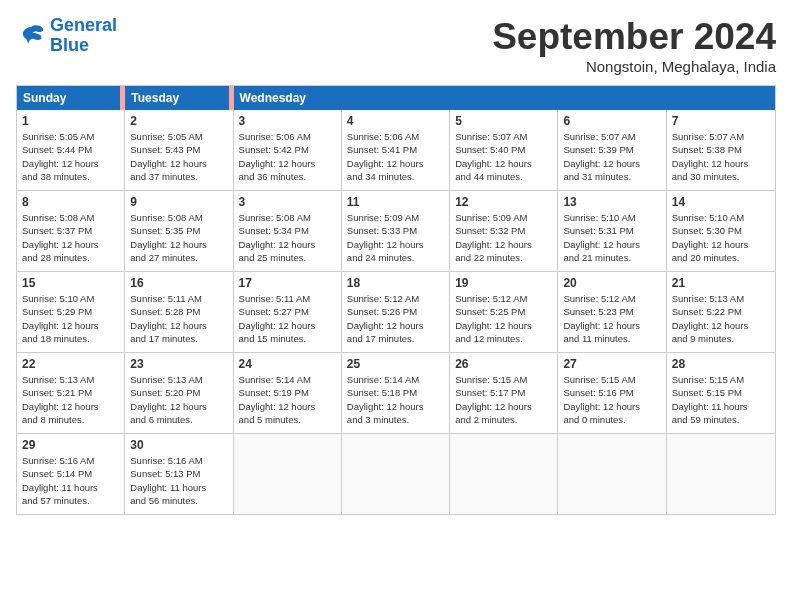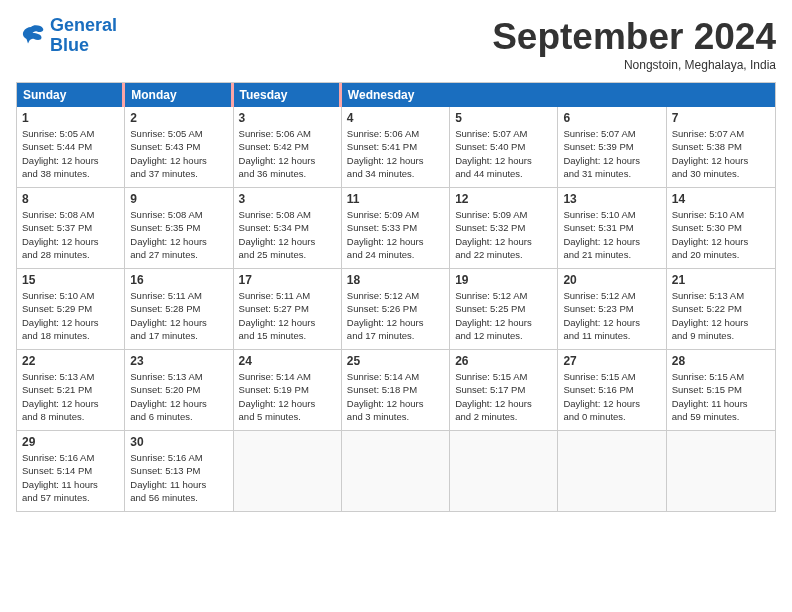--- a/index.html
+++ b/index.html
@@ -43,40 +43,40 @@
     }
     .title-block {
       text-align: right;
     }
     .title-block h1 {
       font-size: 37px;
       font-weight: bold;
       color: #333;
     }
     .title-block h2 {
-      font-size: 12px;
+      font-size: 15px;
       font-weight: normal;
       color: #333;
     }
     .calendar {
       flex: 1;
       border: 1px solid #ccc;
     }
     .cal-header {
       display: grid;
       grid-template-columns: repeat(7, 1fr);
       background: #1a6ebf;
     }
     .cal-header-cell {
       color: #fff;
       font-weight: bold;
       font-size: 12px;
       padding: 5px 6px;
       text-align: left;
-      border-right: 3px solid #fca5a5;
+      border-right: 5px solid #fca5a5;
     }
     .cal-header-cell:last-child { border-right: none; }
     .cal-body {
       display: flex;
       flex-direction: column;
     }
     .cal-row {
       display: grid;
       grid-template-columns: repeat(7, 1fr);
       border-bottom: 1px solid #ccc;
@@ -122,21 +122,20 @@
     </div>
     <div class="title-block">
       <h1>September 2024</h1>
       <h2>Nongstoin, Meghalaya, India</h2>
     </div>
   </div>
 
   <div class="calendar">
     <div class="cal-header">
     <div class="cal-header-cell">Sunday</div>
-        <div class="cal-header-cell">Monday</div>
         <div class="cal-header-cell">Tuesday</div>
         <div class="cal-header-cell">Wednesday</div>
       </div>
     <div class="cal-body">
     <div class="cal-row">
           <div class="cal-cell">
             <span class="day-num">1</span>
             <span class="cell-line">Sunrise: 5:05 AM</span>
             <span class="cell-line">Sunset: 5:44 PM</span>
             <span class="cell-line">Daylight: 12 hours</span>

